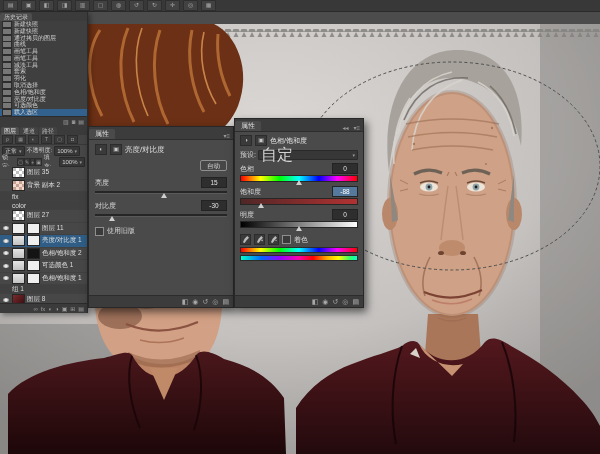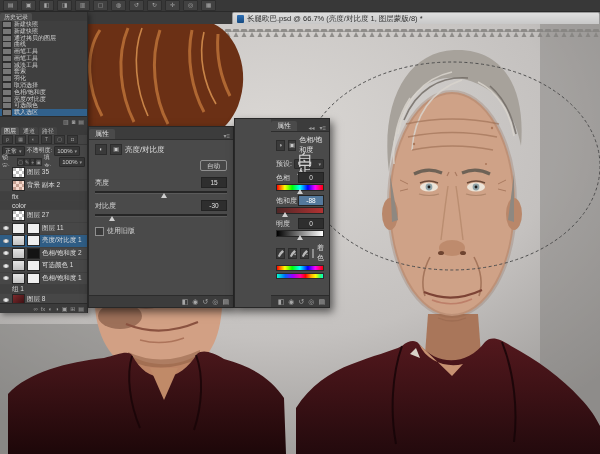--- a/index.html
+++ b/index.html
@@ -54,21 +54,21 @@
   .th-checkerpink{background:conic-gradient(#f5d9cd 0 25%,#c5a193 0 50%,#f5d9cd 0 75%,#c5a193 0) 0 0/6px 6px;}
   .th-white{background:#efefef;}
   .th-black{background:#141414;}
   .th-red{background:linear-gradient(135deg,#7c2a2c,#3a0f12);}
   .th-adj{background:linear-gradient(#e5e5e5,#c2c2c2);}
   .lname{font-size:6.5px;color:#dedede;white-space:nowrap;}
   
   .fpanel{position:absolute;background:#4a4a4a;border:1px solid #282828;z-index:4;
     box-shadow:3px 4px 8px rgba(0,0,0,.55);display:flex;flex-direction:column;box-sizing:border-box;}
   #panel-bc{left:88px;top:126px;width:146px;height:182px;}
-  #panel-hs{left:234px;top:118px;width:96px;height:190px;padding-left:36px;}
+  #panel-hs{left:234px;top:118px;width:130px;height:190px;}
   .ftabstrip{height:12px;background:#3c3c3c;display:flex;align-items:flex-end;border-bottom:1px solid #2d2d2d;}
   .ftabstrip .ft{background:#4a4a4a;color:#d8d8d8;font-size:7px;line-height:10px;padding:0 6px;border-radius:2px 2px 0 0;}
   .ftabstrip .fmenu{margin-left:auto;color:#9a9a9a;font-size:6px;padding-right:3px;}
   .fbody{flex:1;display:flex;flex-direction:column;padding:4px 6px 0 6px;}
   .titlerow{display:flex;align-items:center;gap:3px;margin-bottom:3px;}
   .adjicon{width:10px;height:9px;background:#3a3a3a;border:1px solid #2c2c2c;color:#c8c8c8;font-size:6px;
     line-height:8px;text-align:center;}
   .adjtitle{font-size:7.5px;color:#e2e2e2;}
   .btn-auto{align-self:flex-end;border:1px solid #8f8f8f;border-radius:2px;color:#dcdcdc;font-size:6.5px;
     line-height:9px;padding:0 6px;margin:2px 0 3px 0;background:#474747;}
@@ -109,26 +109,20 @@
       <span class="obicon">▥</span>
       <span class="obicon">▢</span>
       <span class="obicon">◍</span>
       <span class="obicon">↺</span>
       <span class="obicon">↻</span>
       <span class="obicon">✛</span>
       <span class="obicon">◎</span>
       <span class="obicon">▦</span>
     </div>
 
-  <div id="tabbar">
-    <div id="doctab">
-      <span id="docicon"></span>
-      <span id="doctitle">长腿欧巴.psd @ 66.7% (亮度/对比度 1, 图层蒙版/8) *</span>
-    </div>
-  </div>
 
   <svg id="canvas" viewBox="0 0 600 430" preserveAspectRatio="none" xmlns="http://www.w3.org/2000/svg">
     <defs>
       <radialGradient id="bgGrad" cx="45%" cy="25%" r="80%">
         <stop offset="0" stop-color="#dad7d4"></stop>
           <stop offset="0.6" stop-color="#c4c1bf"></stop>
           <stop offset="1" stop-color="#9b9997"></stop>
       </radialGradient>
       <linearGradient id="jgrad" x1="0" y1="0" x2="0" y2="1">
         <stop offset="0" stop-color="#4a171b"></stop>

